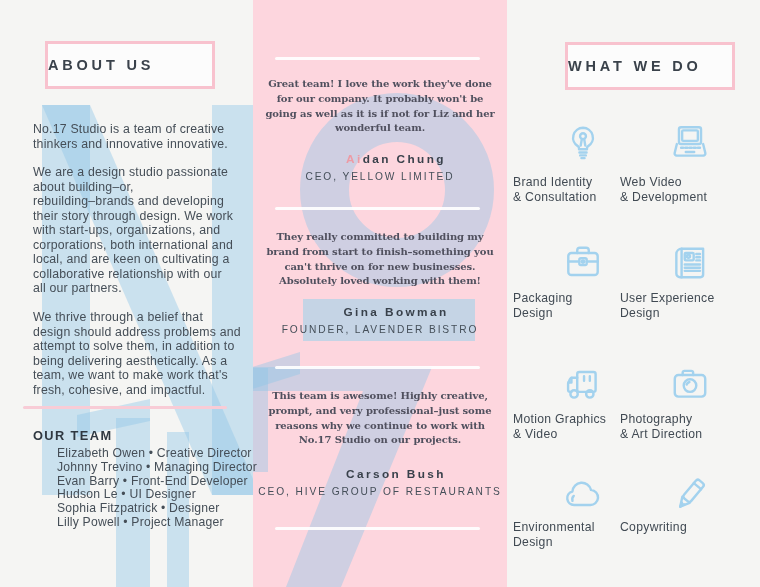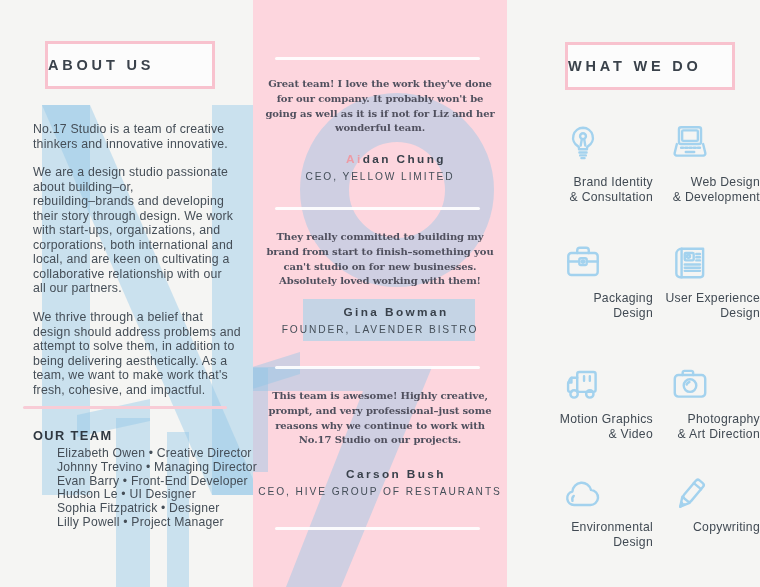--- a/index.html
+++ b/index.html
@@ -25,21 +25,21 @@
   .tline{font-size:12.2px;line-height:13.8px;color:#454e57;letter-spacing:0.2px;white-space:nowrap;}
   .wline{left:275px;width:205px;height:3px;background:rgba(255,255,255,0.92);border-radius:2px;}
   .quote{left:253px;width:254px;text-align:center;}
   .qline{font-family:"DejaVu Serif",serif;font-size:10px;line-height:14.8px;
          letter-spacing:-0.1px;color:#50505e;white-space:nowrap;font-weight:bold;}
   .attr{left:253px;width:254px;text-align:center;}
   .aname{font-size:11.8px;font-weight:bold;letter-spacing:2.4px;color:#39414b;white-space:nowrap;padding-left:32px;}
   .aname .accent{color:#ed9ba5;}
   .atitle{font-size:10.2px;letter-spacing:1.9px;color:#454f59;white-space:nowrap;}
   .icon-slot{width:140px;display:flex;justify-content:center;}
-  .slabel{width:140px;text-align:right;font-size:12.2px;line-height:15.3px;
+  .slabel{width:140px;text-align:left;font-size:12.2px;line-height:15.3px;
           color:#414a53;letter-spacing:0.3px;}
   .svcicon{stroke:#a3d2ee;fill:none;stroke-width:2.3;stroke-linecap:round;stroke-linejoin:round;}
 </style>
 </head>
 <body>
 
 <div class="canvas">
 
   <div class="panel left"></div>
   <div class="panel mid"></div>
@@ -126,21 +126,21 @@
   <div class="z2 attr" style="top:152px">
     <div class="aname"><span class="accent">Ai</span><span>dan Chung</span></div>
     <div class="atitle" style="margin-top:5px">CEO, YELLOW LIMITED</div>
   </div>
 
   <div class="z2 wline" style="top:207px"></div>
 
   <div class="z2 quote" style="top:230px">
     <div class="qline">They really committed to building my</div>
     <div class="qline">brand from start to finish–something you</div>
-    <div class="qline">can't studio on for new businesses.</div>
+    <div class="qline">can't thrive on for new businesses.</div>
     <div class="qline">Absolutely loved working with them!</div>
   </div>
   <div class="z2 attr" style="top:305px">
     <div class="aname">Gina Bowman</div>
     <div class="atitle" style="margin-top:5px">FOUNDER, LAVENDER BISTRO</div>
   </div>
 
   <div class="z2 wline" style="top:366px"></div>
 
   <div class="z2 quote" style="top:389px">
@@ -174,21 +174,21 @@
       <rect x="12.5" y="8" width="15" height="10" rx="1"></rect>
       <path d="M7.5 21 L5.4 29.5 a2 2 0 0 0 2 2.5 h25.2 a2 2 0 0 0 2-2.5 L32.5 21"></path>
       <path d="M11.5 24.5 h2 M15.5 24.5 h2 M19.5 24.5 h2 M23.5 24.5 h2 M27.5 24.5 h2 M16 28.5 h8"></path>
     </svg>
   </div>
   <div class="z2 slabel" style="left:513px;top:175px">
     <div>Brand Identity</div>
     <div>&amp; Consultation</div>
   </div>
   <div class="z2 slabel" style="left:620px;top:175px">
-    <div>Web Design</div>
+    <div>Web Video</div>
     <div>&amp; Development</div>
   </div>
 
   <div class="z2 icon-slot" style="left:513px;top:242px">
     <svg class="svcicon" width="42" height="42" viewBox="0 0 40 40">
       <path d="M14.5 10.5 V8 a2.5 2.5 0 0 1 2.5-2.5 h6 A2.5 2.5 0 0 1 25.5 8 v2.5"></path>
       <rect x="6" y="10.5" width="28" height="21" rx="3"></rect>
       <path d="M6 18.5 h10.5 M23.5 18.5 h10.5"></path>
       <rect x="16.5" y="15.5" width="7" height="6.5" rx="1.5"></rect>
       <circle cx="20" cy="18.7" r="1.1"></circle>

